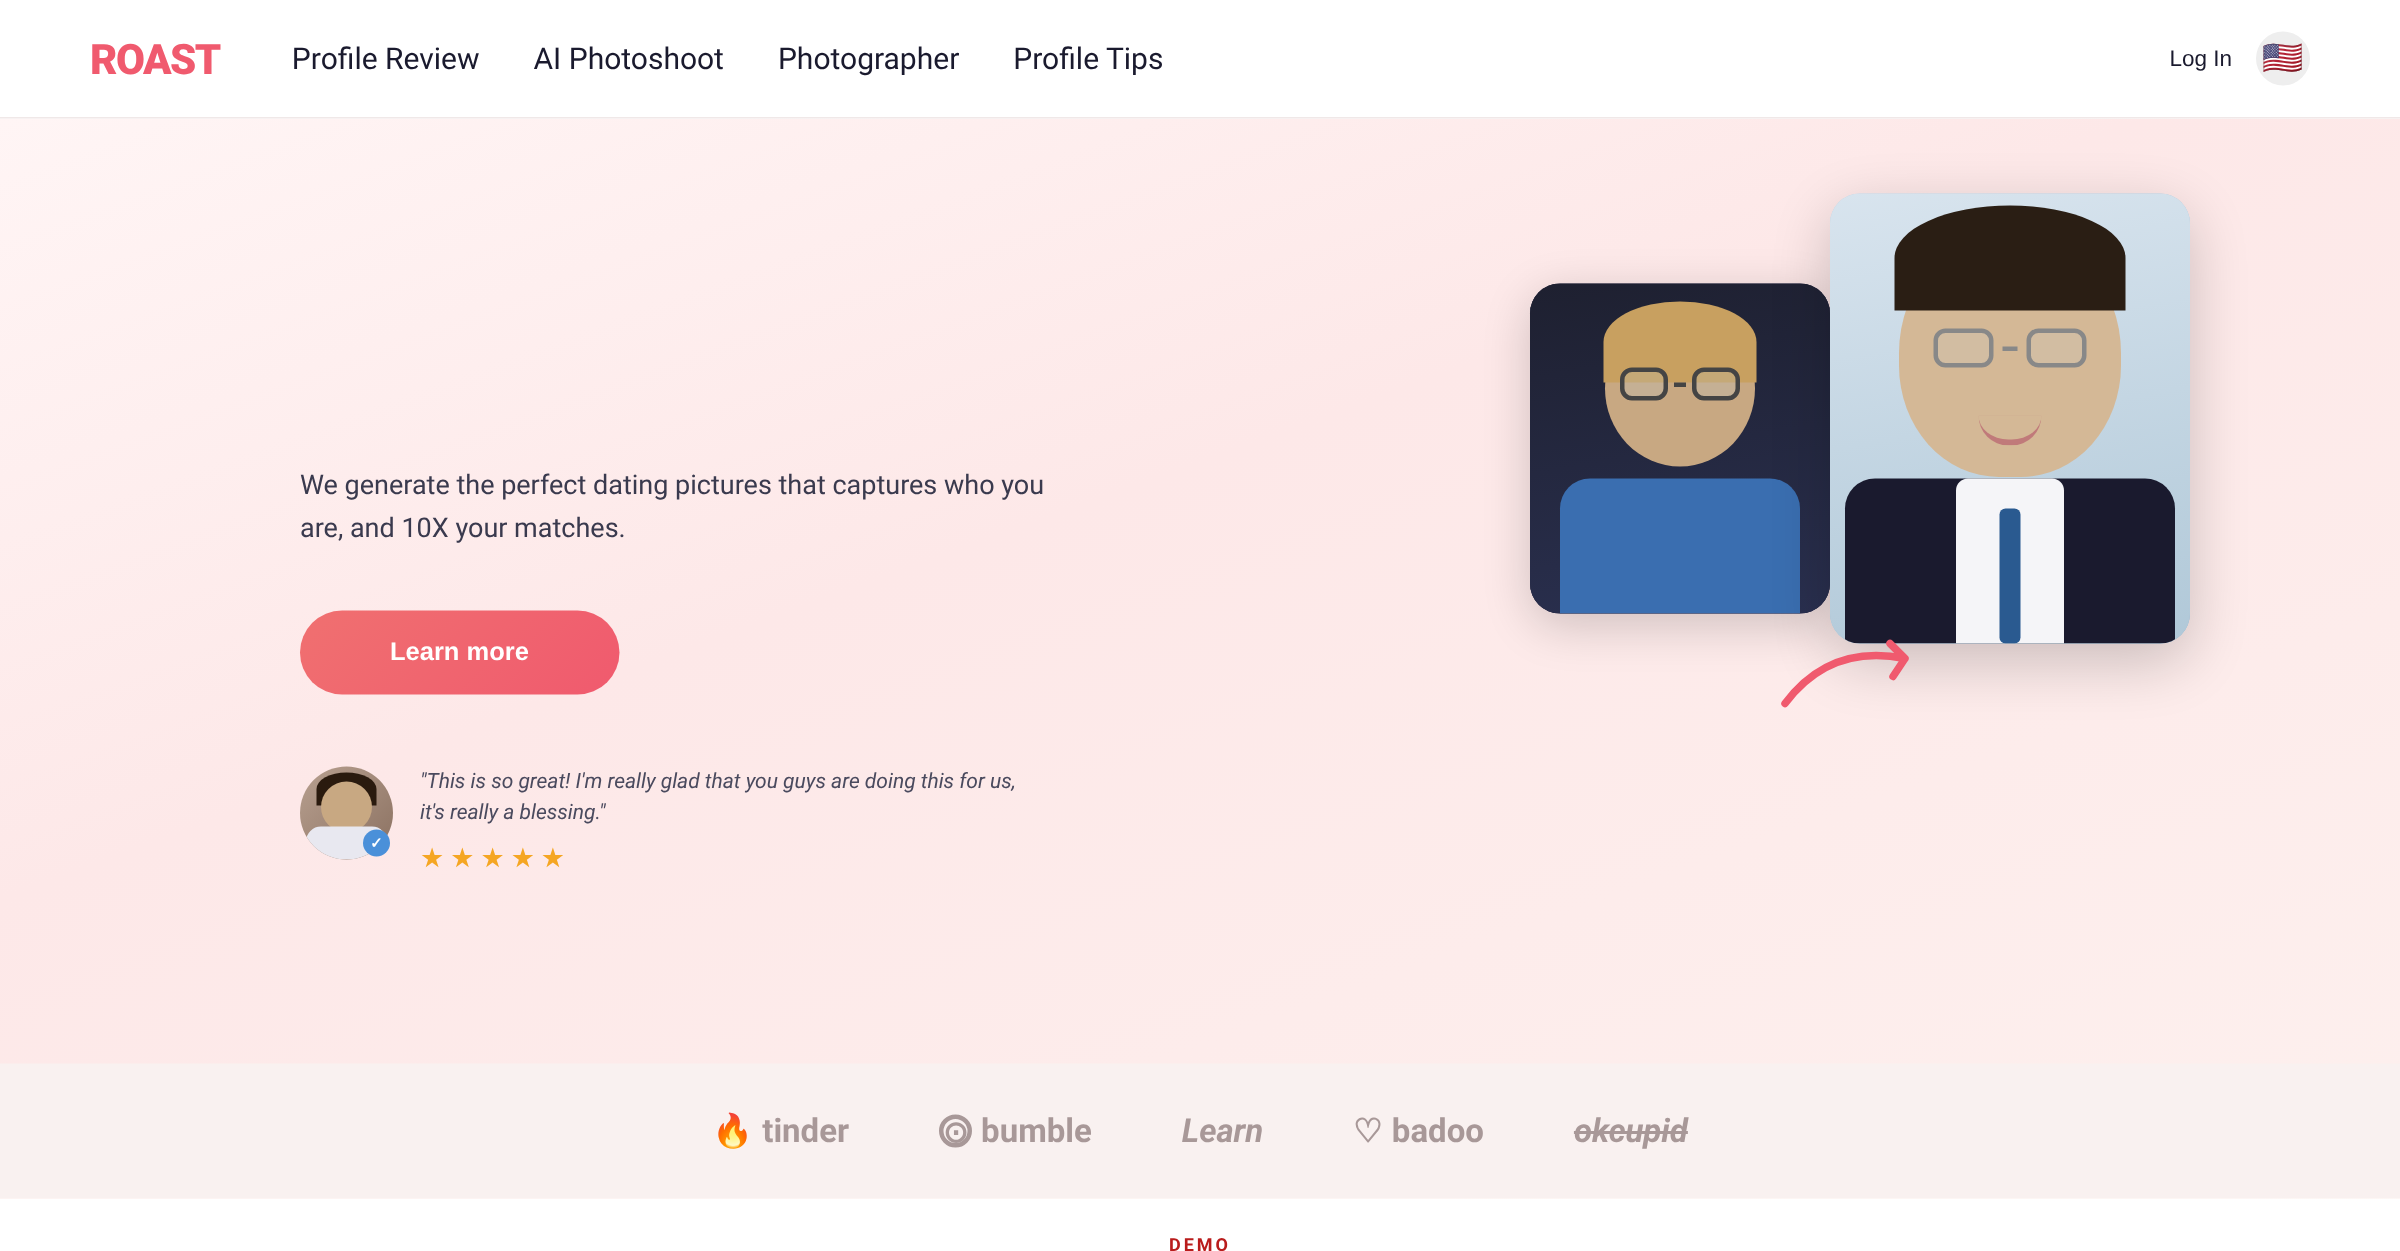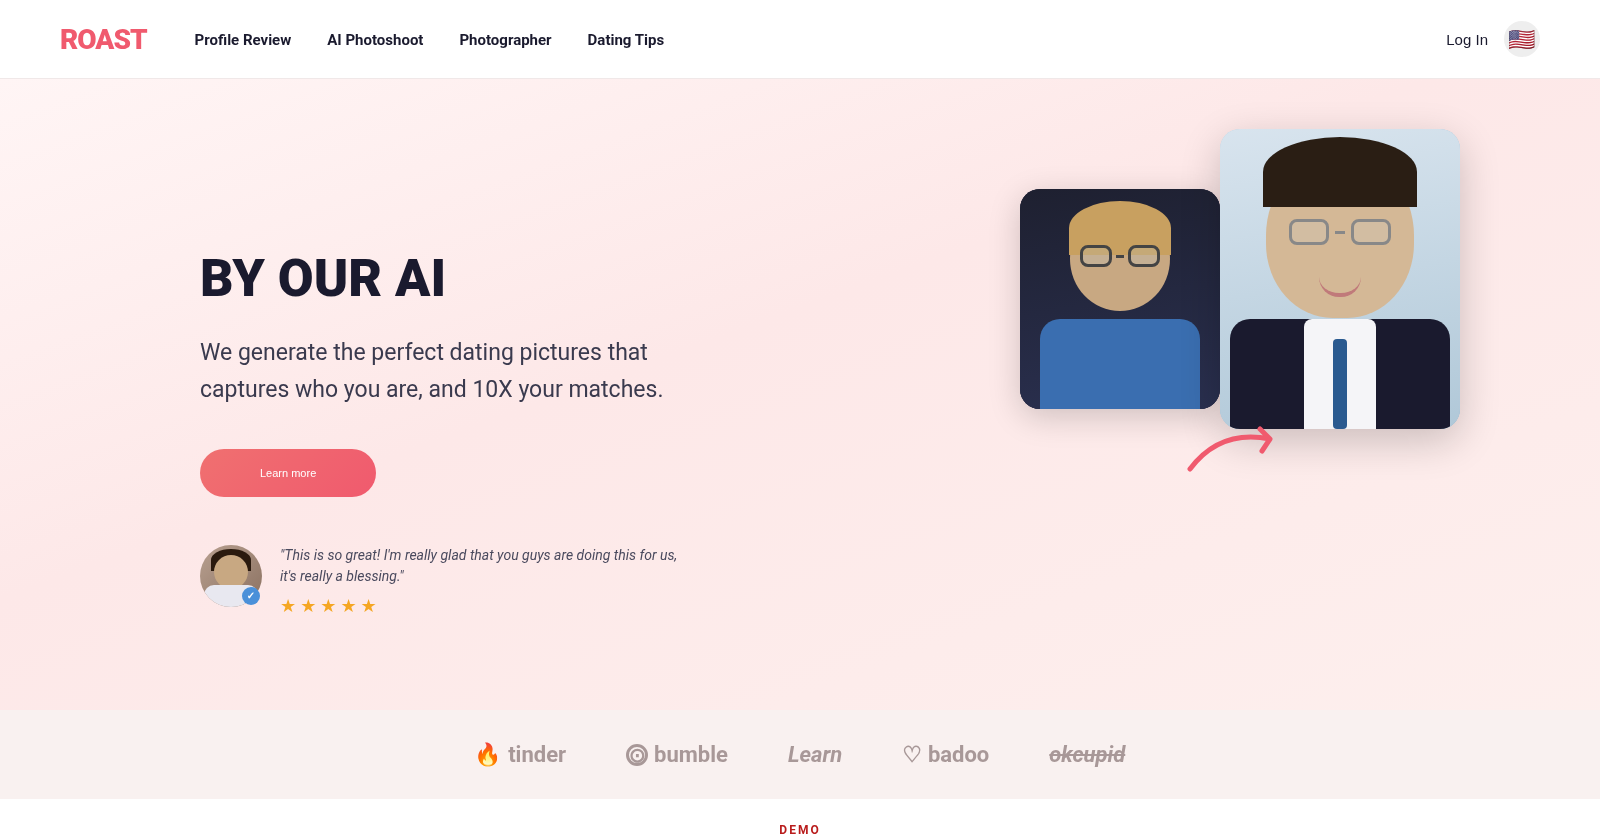--- a/index.html
+++ b/index.html
@@ -31,22 +31,22 @@
     }
     .nav-links {
       display: flex;
       gap: 36px;
       list-style: none;
       flex: 1;
     }
     .nav-links li a {
       text-decoration: none;
       color: #1a1a2e;
-      font-size: 15px;
-      font-weight: 700;
+      font-size: 20px;
+      font-weight: 400;
     }
     .nav-right {
       display: flex;
       align-items: center;
       gap: 16px;
     }
     .login-btn {
       font-size: 15px;
       font-weight: 500;
       color: #1a1a2e;
@@ -88,34 +88,34 @@
     }
     .hero-title {
       font-size: 52px;
       font-weight: 900;
       color: #1a1a2e;
       line-height: 1.1;
       margin-bottom: 28px;
       text-transform: uppercase;
     }
     .hero-subtitle {
-      font-size: 23px;
+      font-size: 18px;
       color: #3a3a4e;
       line-height: 1.6;
       margin-bottom: 40px;
       max-width: 500px;
     }
     .learn-more-btn {
       background: linear-gradient(135deg, #f07070, #f05a6e);
       color: #fff;
       border: none;
       border-radius: 50px;
       padding: 18px 60px;
-      font-size: 11px;
-      font-weight: 400;
+      font-size: 17px;
+      font-weight: 700;
       cursor: pointer;
       display: inline-block;
       margin-bottom: 48px;
     }
 
     
     .testimonial {
       display: flex;
       align-items: flex-start;
       gap: 18px;
@@ -254,35 +254,34 @@
     <li>
       <a href="#">Profile Review</a>
     </li>
     <li>
       <a href="#">AI Photoshoot</a>
     </li>
     <li>
       <a href="#">Photographer</a>
     </li>
     <li>
-      <a href="#">Dating Tips</a>
+      <a href="#">Profile Tips</a>
     </li>
   </ul>
   <div class="nav-right">
     <button class="login-btn">Log In</button>
     <div class="flag-circle">🇺🇸</div>
   </div>
 </nav>
 
 <section class="hero">
   <div class="hero-content">
     <div class="hero-text">
       <h1 class="hero-title">
         <br>
-        <span>BY OUR AI</span>
       </h1>
       <p class="hero-subtitle">We generate the perfect dating pictures that captures who you are, and 10X your matches.</p>
       <button class="learn-more-btn">Learn more</button>
 
       
       <div class="testimonial">
         <div class="avatar-wrap">
 
           <div style="width:62px;height:62px;border-radius:50%;background:linear-gradient(135deg,#b8a090,#8a7060);overflow:hidden;position:relative;">
 

